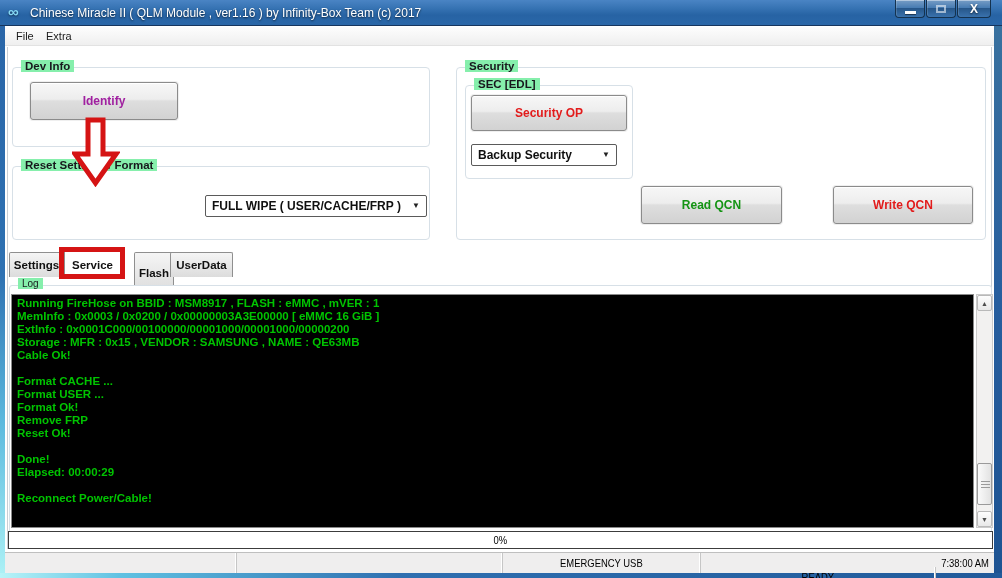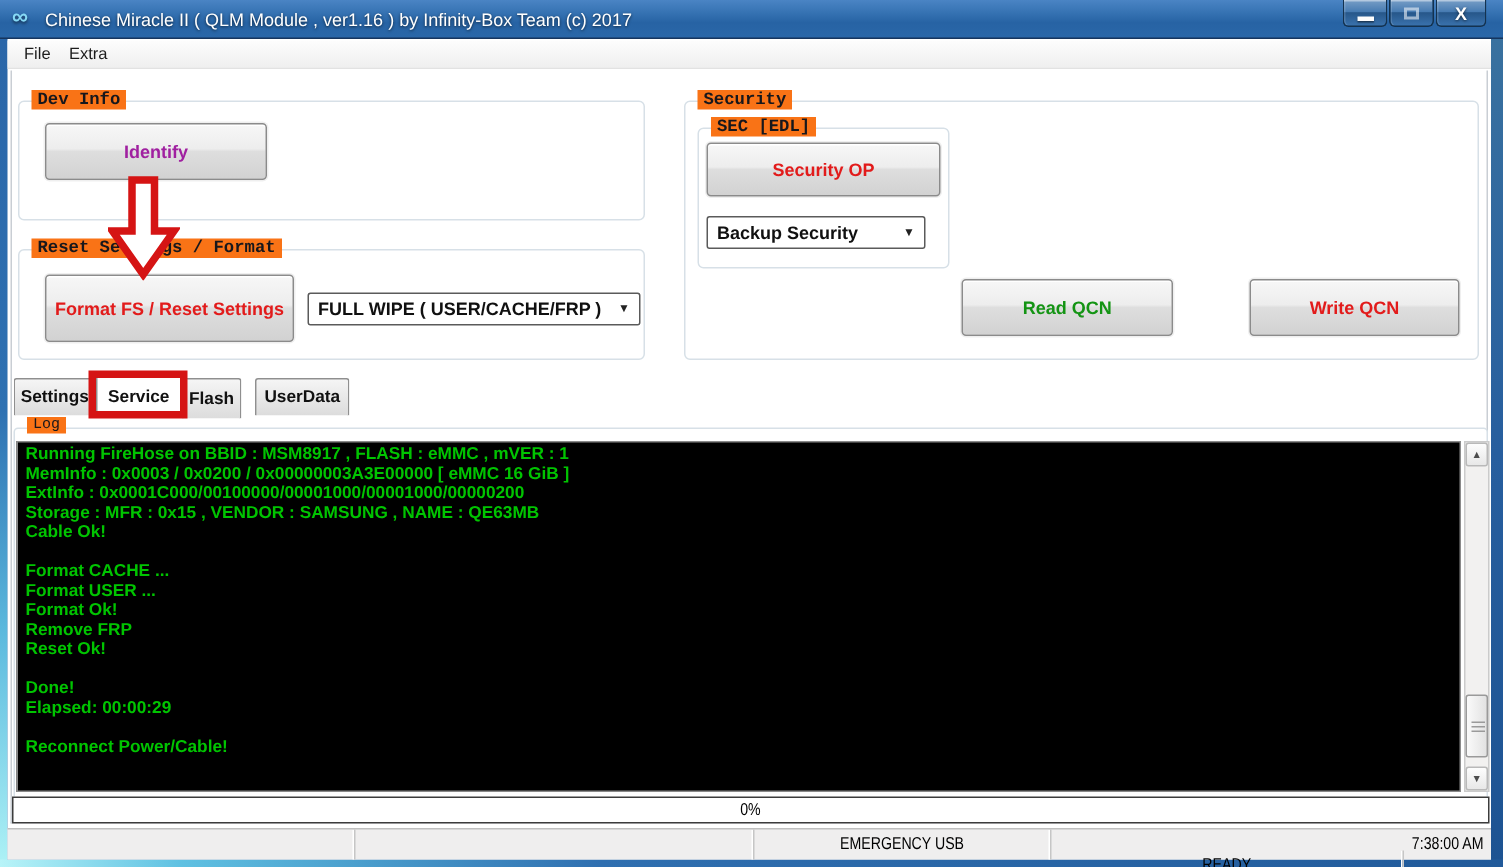--- a/index.html
+++ b/index.html
@@ -36,22 +36,22 @@
 
   
   .menubar { position:absolute; left:5px; top:27px; width:989px; height:19px;
     background:linear-gradient(180deg,#fdfdfd,#efefef); border-bottom:1px solid #e2e2e2; }
   .menu-item { position:absolute; top:3px; font-size:11px; color:#1c1c1c; cursor:default; padding:0 4px; }
 
   .content-panel { position:absolute; left:7px; top:47px; width:985px; height:502px; border:1px solid #c9ced4; border-top:none; }
 
   
   .groupbox { position:absolute; border:1px solid #d7e0e7; border-radius:4px; background:#fff; }
-  .gb-label { position:absolute; top:-8px; left:8px; background:#f97316; padding:0 4px;
-    font-size:11.5px; font-weight:bold; color:#17171c; white-space:nowrap;font-family:Liberation Mono, monospace; }
+  .gb-label { position:absolute; top:-8px; left:8px; background:#86efac; padding:0 4px;
+    font-size:11.5px; font-weight:bold; color:#17171c; white-space:nowrap; }
 
   
   .btn { position:absolute; border:1px solid #8b8b8b; border-radius:3px;
     background:linear-gradient(180deg,#f7f7f7 0%,#ededed 45%,#dedede 50%,#d2d2d2 100%);
     box-shadow:inset 0 1px 0 #ffffff, 0 0 0 1px #efefef;
     display:flex; align-items:center; justify-content:center;
     font-size:12px; font-weight:bold; cursor:pointer; }
   .combo { position:absolute; background:#fff; border:1px solid #5a5a5a; border-radius:2px;
     display:flex; align-items:center; font-size:12px; font-weight:bold; color:#101010; cursor:pointer; padding-left:6px; }
   .combo .chev { position:absolute; right:6px; top:50%; transform:translateY(-52%); font-size:8px; color:#222; }
@@ -123,21 +123,20 @@
 
   <div class="content-panel"></div>
 
   <div class="groupbox" style="left:12px; top:67px; width:418px; height:80px;">
     <span class="gb-label">Dev Info</span>
     <div class="btn" style="left:17px; top:14px; width:148px; height:38px; color:#a020a0;">Identify</div>
   </div>
 
   <div class="groupbox" style="left:12px; top:166px; width:418px; height:74px;">
     <span class="gb-label">Reset Settings / Format</span>
-    <div class="btn" style="left:17px; top:16px; width:166px; height:45px; color:#e21b1b;">Format FS / Reset Settings</div>
     <div class="combo" style="left:192px; top:28px; width:222px; height:22px;">
       <span>FULL WIPE ( USER/CACHE/FRP )</span>
       <span class="chev">▼</span>
     </div>
   </div>
 
   <div class="groupbox" style="left:456px; top:67px; width:530px; height:173px;">
     <span class="gb-label">Security</span>
 
     <div class="groupbox" style="left:8px; top:17px; width:168px; height:94px;">
@@ -152,21 +151,21 @@
     <div class="btn" style="left:184px; top:118px; width:141px; height:38px; color:#149414;">Read QCN</div>
     <div class="btn" style="left:376px; top:118px; width:140px; height:38px; color:#e21b1b;">Write QCN</div>
   </div>
 
   <svg class="annot-arrow" style="left:72px; top:117px; width:48px; height:70px;" viewBox="0 0 48 70">
     <polygon points="16,3 31,3 31,37 44,37 23.5,66 3,37 16,37" fill="#ffffff" stroke="#d51414" stroke-width="5" stroke-linejoin="miter"></polygon>
   </svg>
 
   <div class="tab" style="left:9px; top:252px; width:55px; height:25px;">Settings</div>
   <div class="tab active" style="left:64px; top:250px; width:57px; height:28px;">Service</div>
-  <div class="tab" style="left:121px; top:252px; width:40px; height:27px;">Flash</div>
+  <div class="tab" style="left:134px; top:252px; width:40px; height:41px;">Flash</div>
   <div class="tab" style="left:170px; top:252px; width:63px; height:25px;">UserData</div>
   <div class="annot-box" style="left:59px; top:247px; width:66px; height:32px;"></div>
 
   <div class="groupbox" style="left:9px; top:285px; width:983px; height:263px; border-radius:3px;">
     <span class="gb-label" style="font-weight:normal; font-size:10px;">Log</span>
   </div>
 
   <div class="log-area">
     <div class="log-line">Running FireHose on BBID : MSM8917 , FLASH : eMMC , mVER : 1</div>
     <div class="log-line">MemInfo : 0x0003 / 0x0200 / 0x00000003A3E00000 [ eMMC 16 GiB ]</div>

